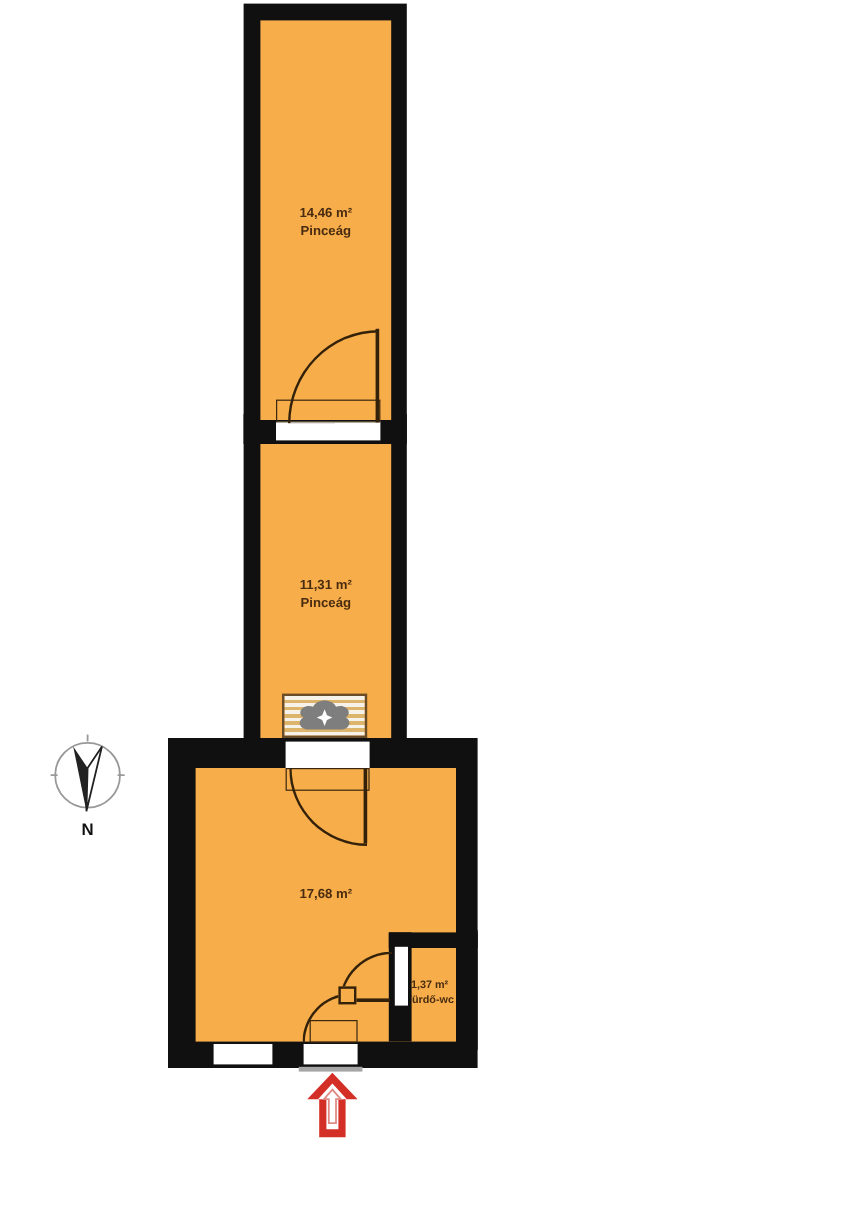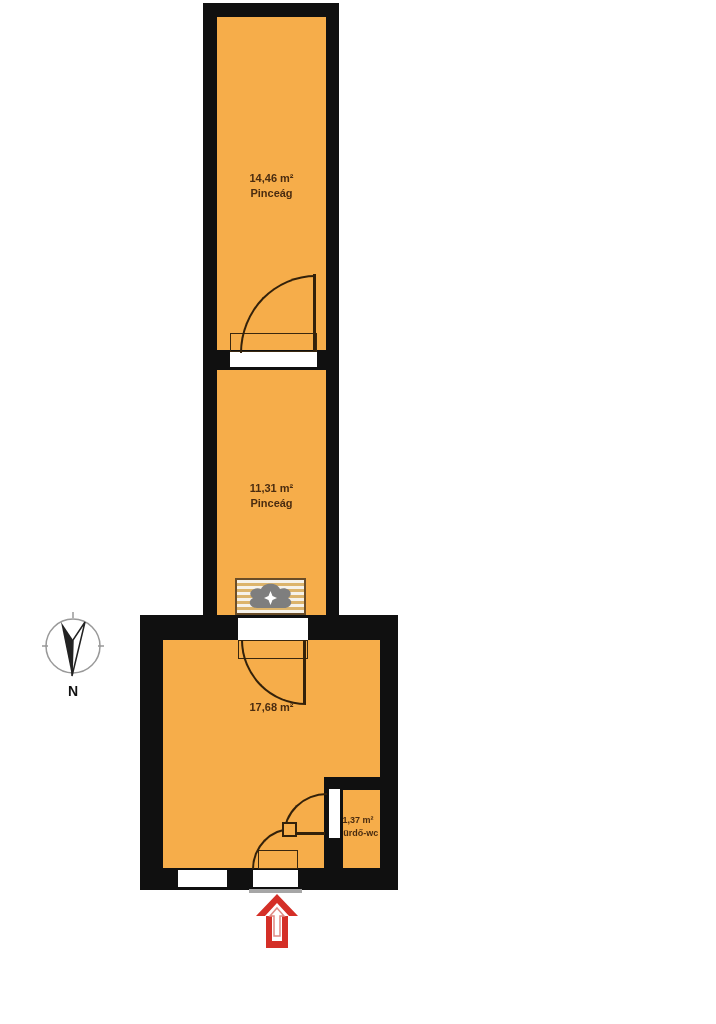--- a/index.html
+++ b/index.html
@@ -80,21 +80,21 @@
   <div class="room-label" style="left:217px;top:171px;width:109px;">
     <div>14,46 m²</div>
     <div>Pinceág</div>
   </div>
 
   <div class="room-label" style="left:217px;top:481px;width:109px;">
     <div>11,31 m²</div>
     <div>Pinceág</div>
   </div>
 
-  <div class="room-label" style="left:163px;top:700px;width:217px;">
+  <div class="room-label" style="left:163px;top:738px;width:217px;">
     <div>17,68 m²</div>
   </div>
 
   <div class="room-label small" style="left:322px;top:814px;width:72px;">
     <div>1,37 m²</div>
     <div>Fürdő-wc</div>
   </div>
 
   <div class="abs" style="left:42px;top:606px;width:62px;height:95px;z-index:2;">
     <svg width="62" height="95" viewBox="0 0 62 95">

